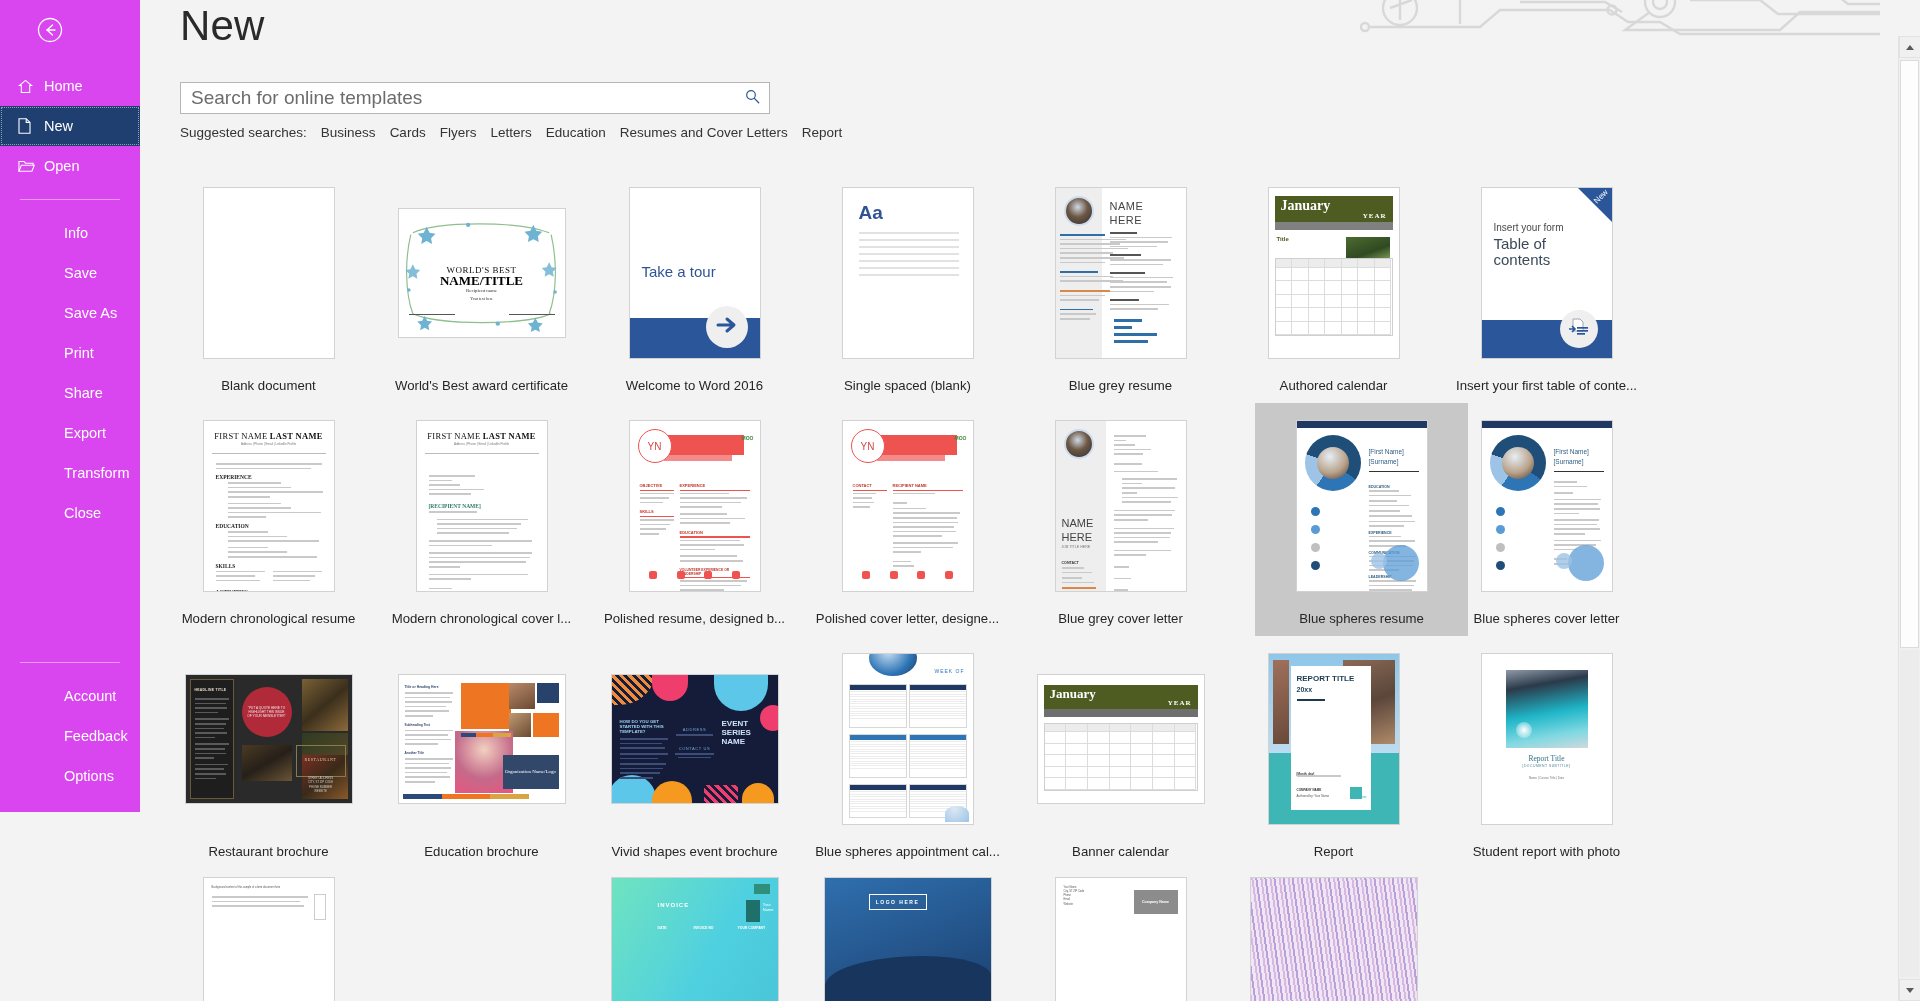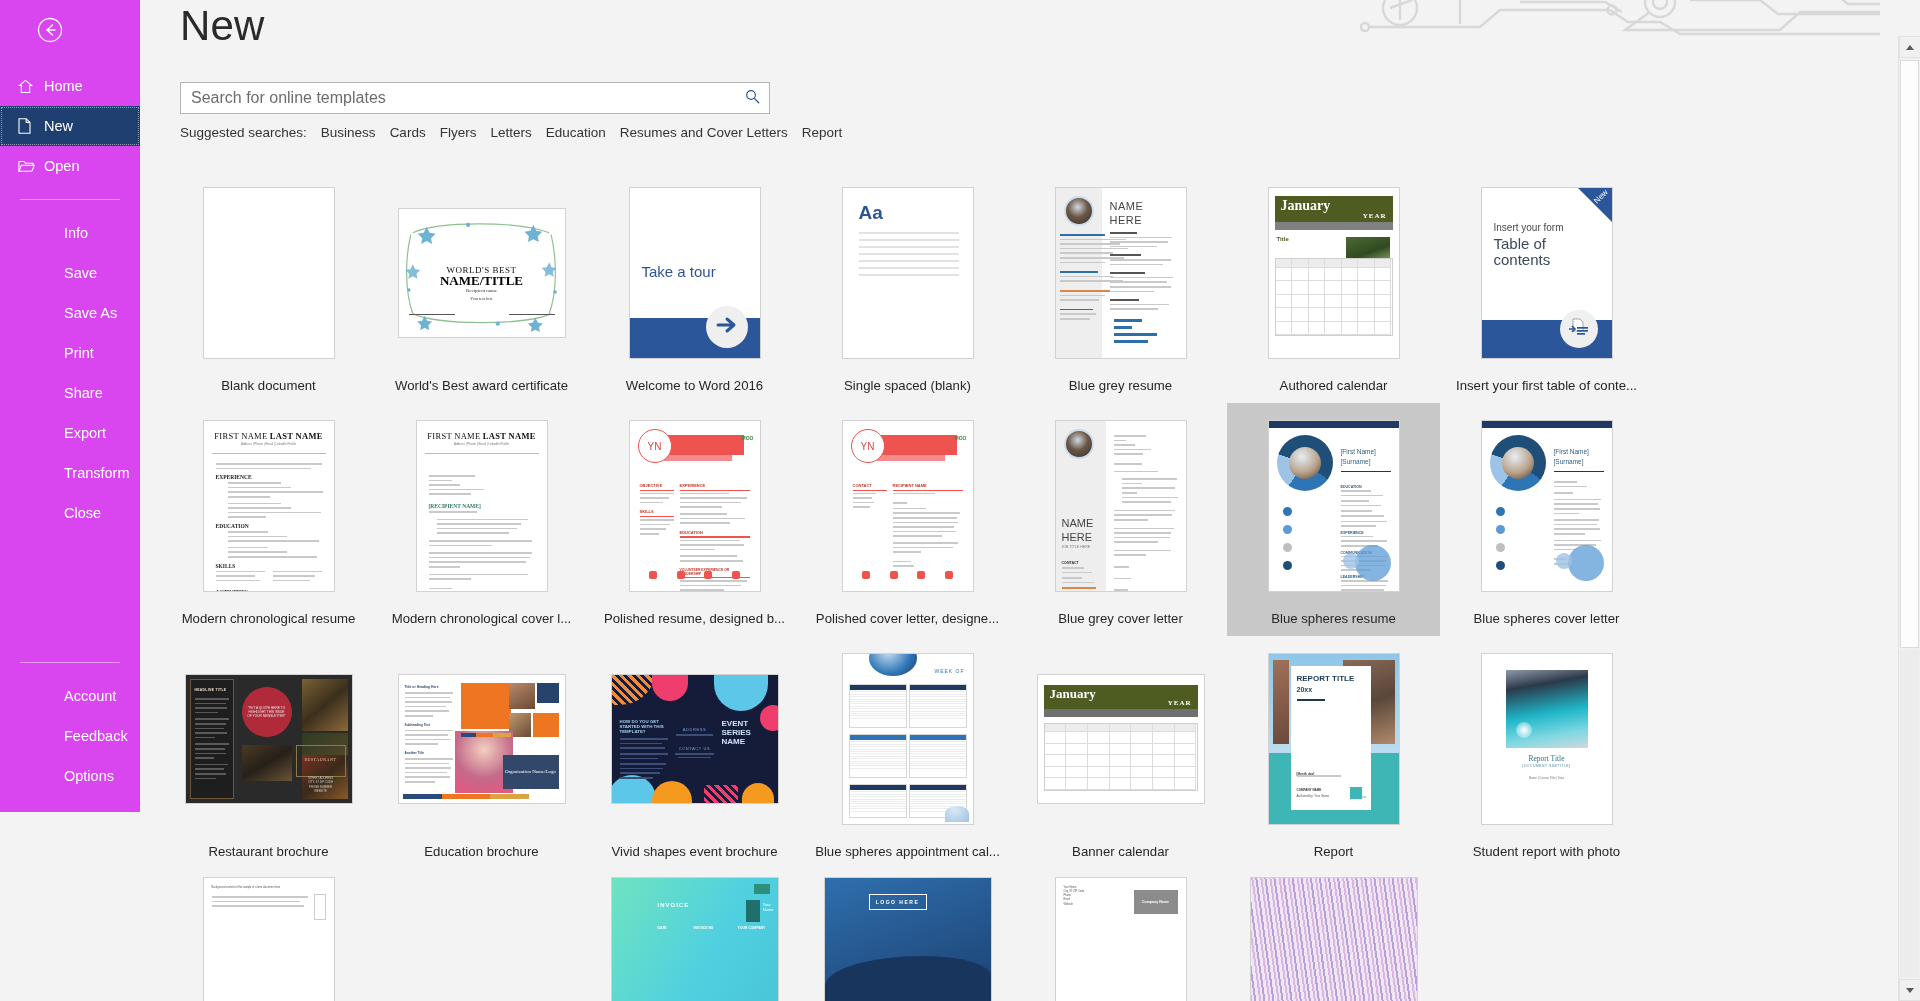--- a/index.html
+++ b/index.html
@@ -58,21 +58,21 @@
     font-family: "Liberation Sans", sans-serif;
   }
   .search-wrap {
     position:absolute; left: 40px; top: 82px;
     width: 590px; height: 32px;
     background:#ffffff; border:1px solid #b5b5b5;
     display:flex; align-items:center;
   }
   .search-input {
     flex:1 1 auto; border:none; outline:none;
-    font-size:16px; color:#333; padding:0 10px;
+    font-size:19px; color:#333; padding:0 10px;
     font-family: "Liberation Sans", sans-serif; background:transparent;
   }
   .search-input::placeholder { color:#6c6c6c; }
   .search-btn {
     width:34px; height:30px; display:flex; align-items:center; justify-content:center;
     cursor:pointer; background:transparent; border:none;
   }
   .suggested {
     position:absolute; left:40px; top:125px;
     display:flex; align-items:center; gap:14px;
@@ -94,21 +94,21 @@
     padding-left: 22px;
     padding-top: 10px;
   }
   .tile {
     width: 213px;
     padding: 0 0 0 0;
     display:flex; flex-direction:column; align-items:center;
     cursor:pointer;
     padding-top: 8px; padding-bottom: 10px;
   }
-  .tile.selected { background:#c8c8c8; }
+  .tile.selected { background:#c8c8c8;margin-left:28px; }
   .thumb-slot {
     width: 213px; height: 190px;
     display:flex; align-items:center; justify-content:center;
   }
   .thumb {
     background:#ffffff;
     border:1px solid #d2d2d2;
     position:relative; overflow:hidden;
   }
   .thumb.portrait { width: 132px; height: 172px; }

